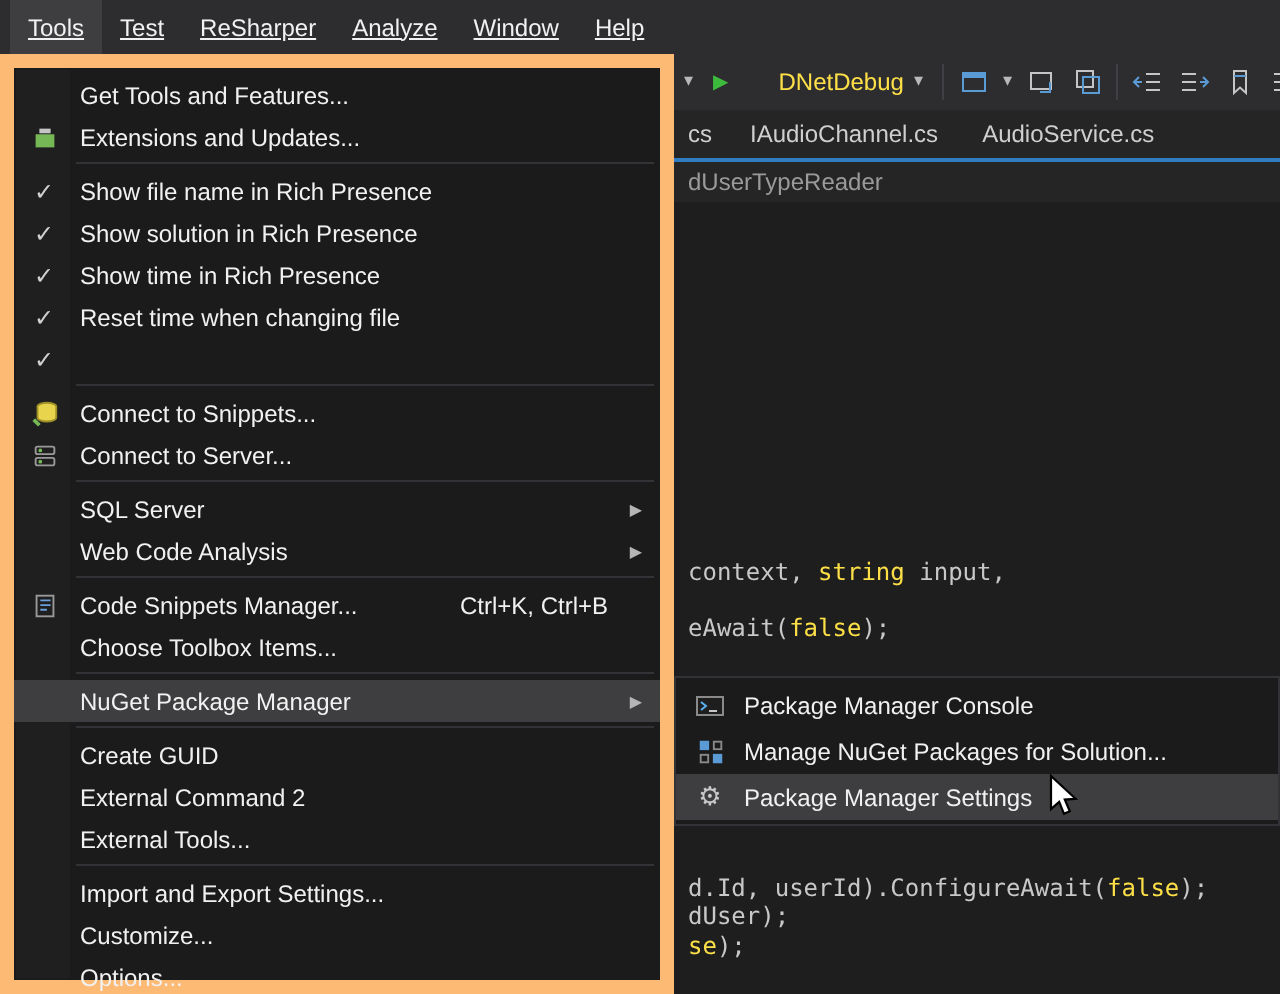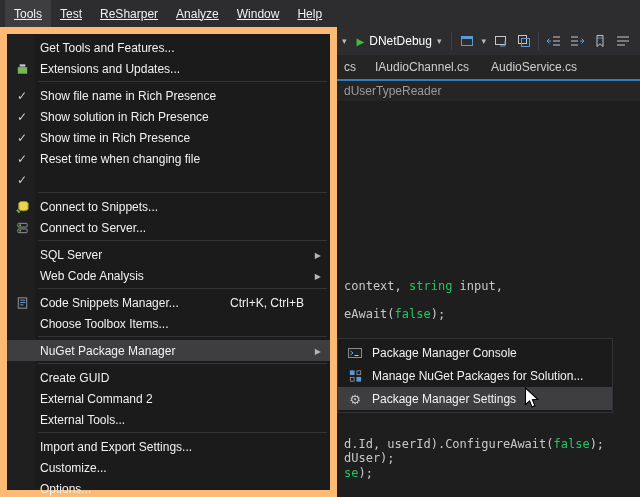--- a/index.html
+++ b/index.html
@@ -21,21 +21,21 @@
 
   
   .toolbar {
     position: absolute; left: 0; top: 27px; width: 640px; height: 28px;
     background: #2d2d30; display: flex; align-items: center; z-index: 1;
   }
   .tb-content { display: flex; align-items: center; margin-left: 342px; gap: 6px; }
   .tb-chev { color: #b8b8b8; font-size: 9px; }
   .run-group { display: flex; align-items: center; gap: 5px; padding: 2px 4px; }
   .run-arrow { color: #3dbb3d; font-size: 10px; }
-  .run-label { color: #ffffff; }
+  .run-label { color: #fde047; margin-left: 20px; }
   .tb-sep { width: 1px; height: 18px; background: #3f3f46; }
   .tb-icon { width: 17px; height: 17px; display: flex; align-items: center; justify-content: center; }
 
   
   .tabstrip {
     position: absolute; left: 0; top: 55px; width: 640px; height: 26px;
     background: #252526; border-bottom: 2px solid #2f7cc0; display: flex; align-items: center; z-index: 1;
   }
   .tabs { display: flex; margin-left: 340px; }
   .tab { padding: 0 11px; color: #cfcfcf; line-height: 24px; white-space: nowrap; }
@@ -47,42 +47,42 @@
     background: #252526; display: flex; align-items: center; z-index: 1;
   }
   .navbar span { margin-left: 344px; color: #9a9a9a; }
 
   
   .code-line {
     position: absolute; left: 344px;
     font-family: "DejaVu Sans Mono", monospace; font-size: 12px;
     color: #c8c8c8; white-space: pre; z-index: 0;
   }
-  .kw { color: #22c55e; }
+  .kw { color: #fde047; }
 
   
   .menu {
     position: absolute; left: 0; top: 27px; width: 337px; height: 470px;
     background: #1b1b1c; border: 7px solid #fdba74; padding-top: 3px; z-index: 5;
   }
   .menu .gutter-bg { position: absolute; left: 1px; top: 1px; bottom: 1px; width: 27px; background: #1f1f20; }
   .mi {
     position: relative; height: 21px; display: flex; align-items: center;
     padding-left: 33px; padding-right: 8px; color: #f1f1f1; cursor: default;
   }
   .mi.hl { background: #3e3e40; }
   .mi .icon { position: absolute; left: 5px; top: 50%; transform: translateY(-50%); width: 20px; display: flex; justify-content: center; align-items: center; }
   .check { color: #d0d0d0; font-size: 12px; }
   .shortcut { margin-left: auto; padding-right: 18px; color: #f1f1f1; }
   .sub-arrow { position: absolute; right: 9px; top: 50%; transform: translateY(-50%); color: #b5b5b5; font-size: 8px; }
   .sep { height: 1px; margin: 2px 3px 3px 31px; background: #333337; }
 
   
   .submenu {
-    position: absolute; left: 337px; top: 338px; width: 276px; height: 75px;
+    position: absolute; left: 337px; top: 338px; width: 303px; height: 75px;
     background: #1b1b1c; border: 1px solid #333337; padding-top: 2px; z-index: 6;
   }
   .smi {
     position: relative; height: 23px; display: flex; align-items: center;
     padding-left: 34px; color: #f1f1f1; cursor: default;
   }
   .smi.hl { background: #3e3e40; }
   .smi .icon { position: absolute; left: 7px; top: 50%; transform: translateY(-50%); width: 20px; display: flex; justify-content: center; align-items: center; }
   .gear { color: #c8c8c8; font-size: 13px; line-height: 1; }
 

